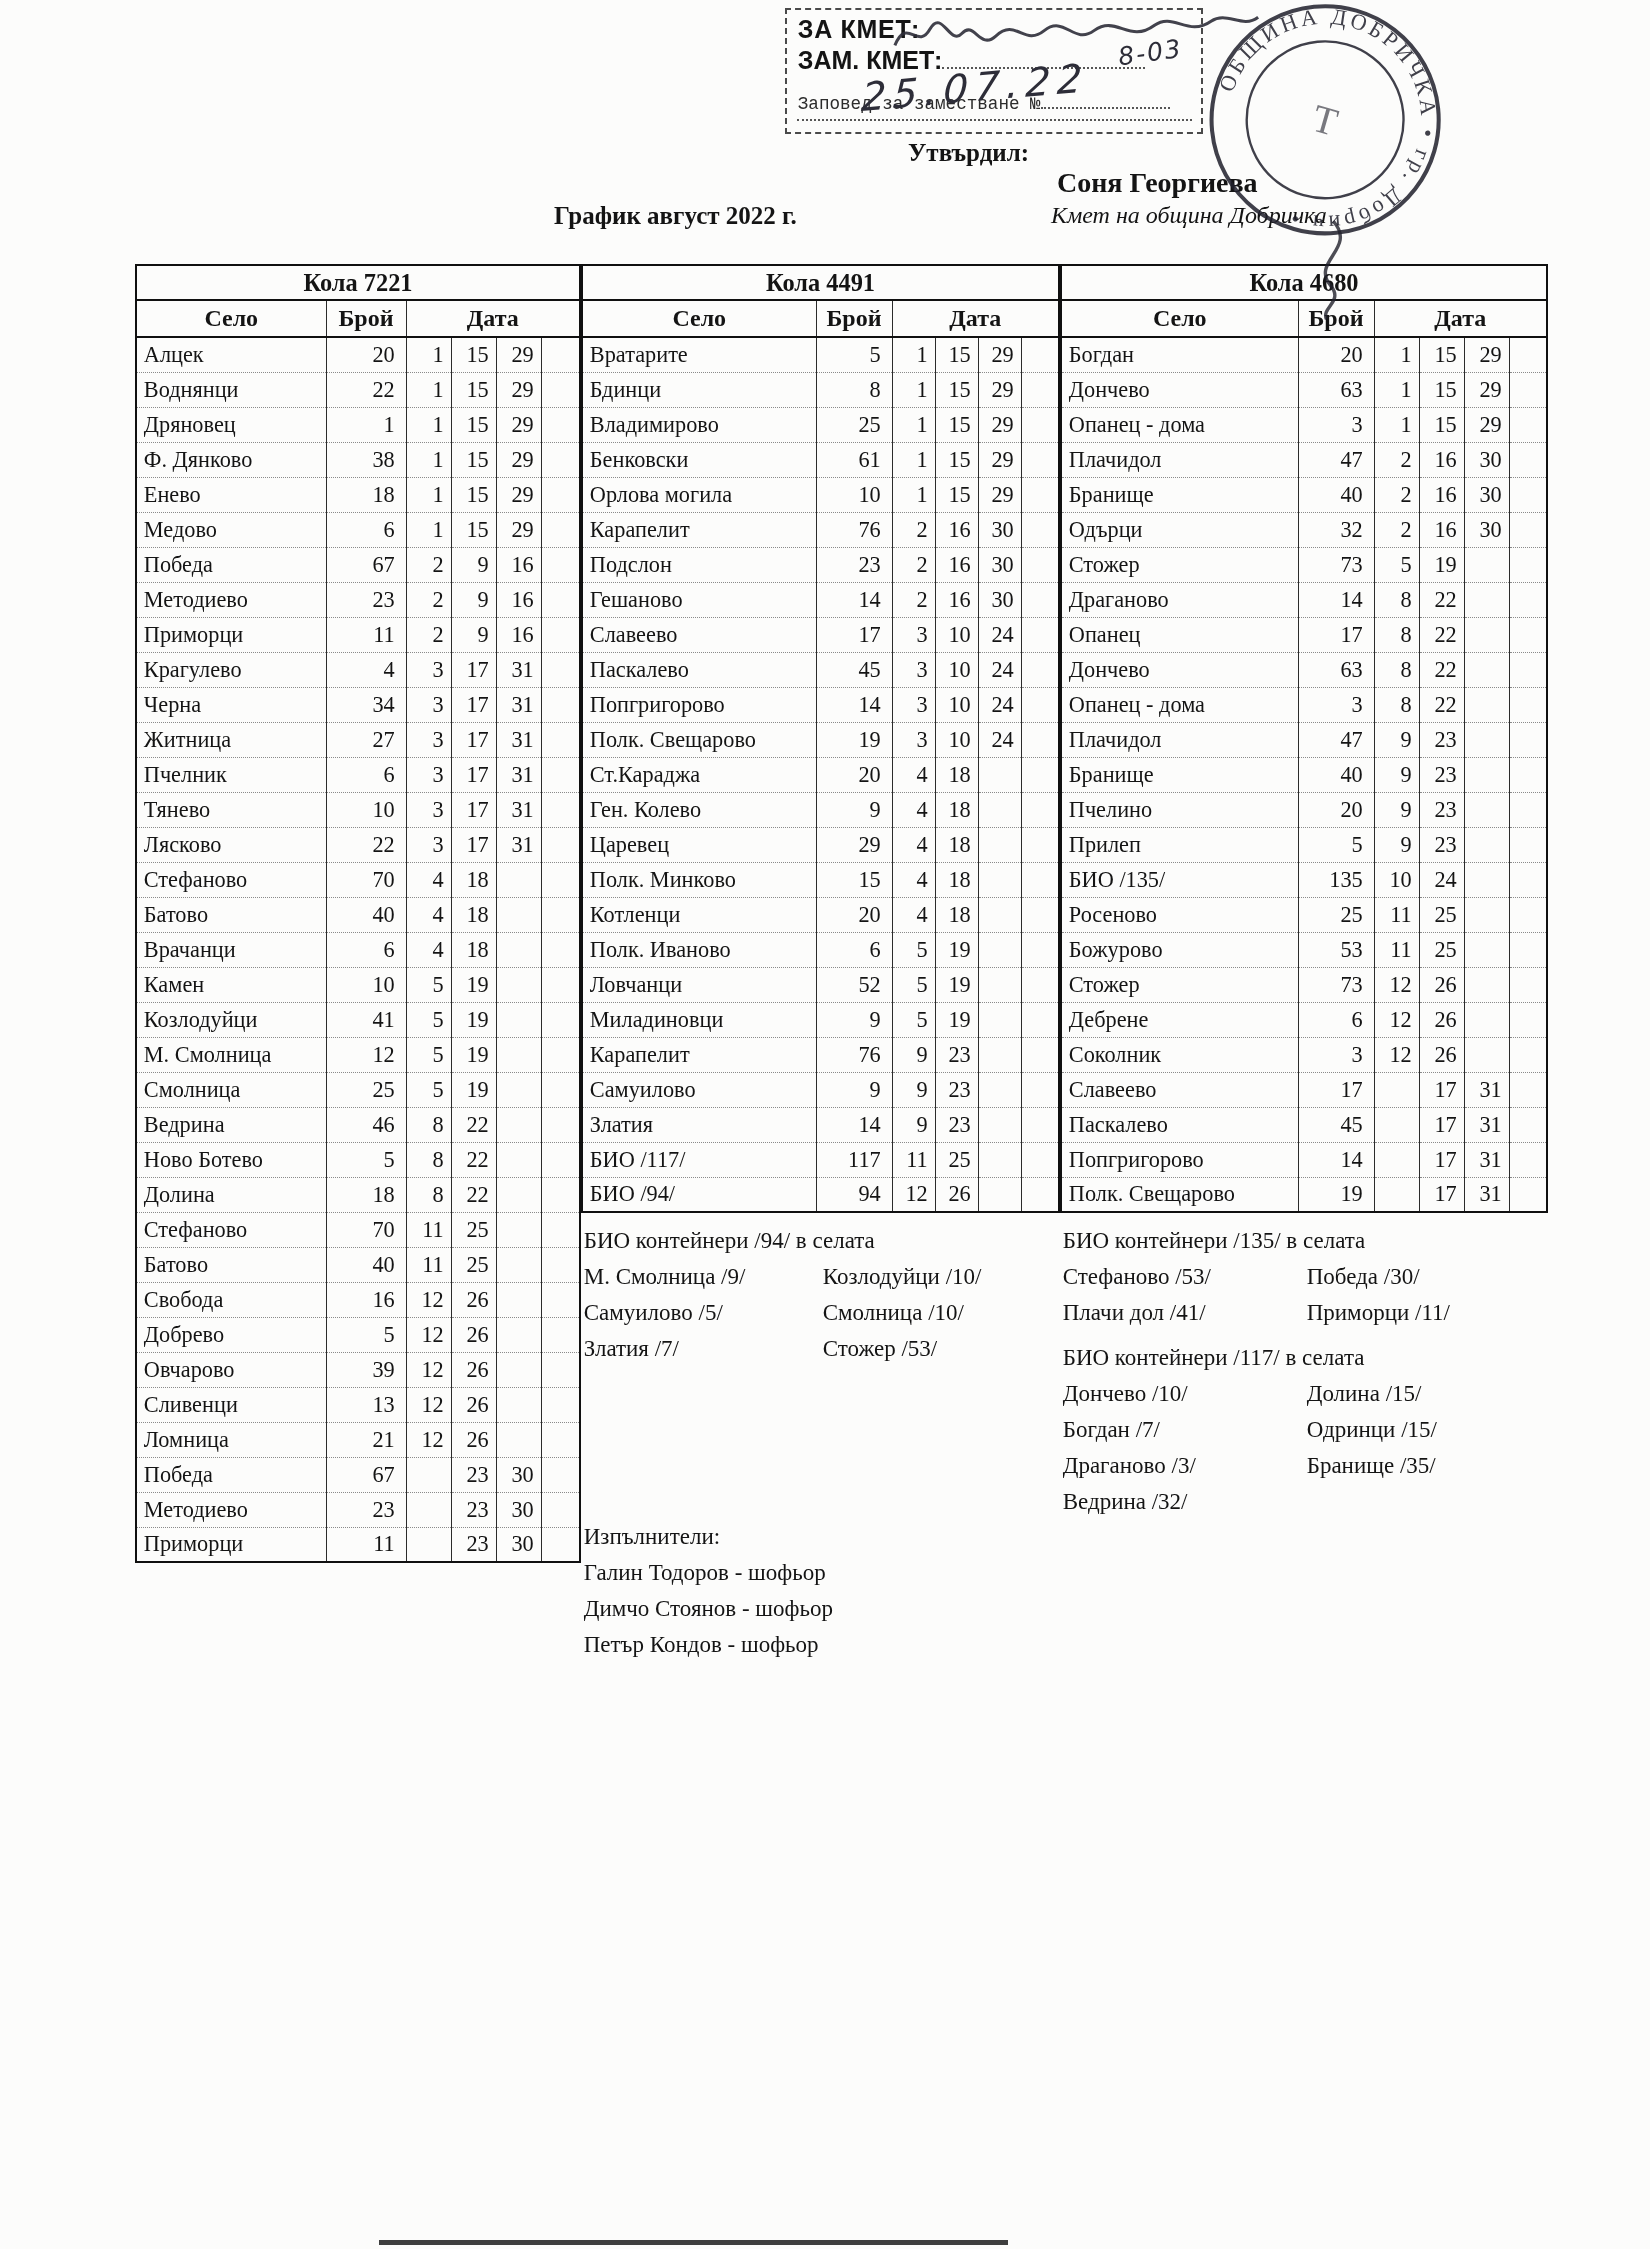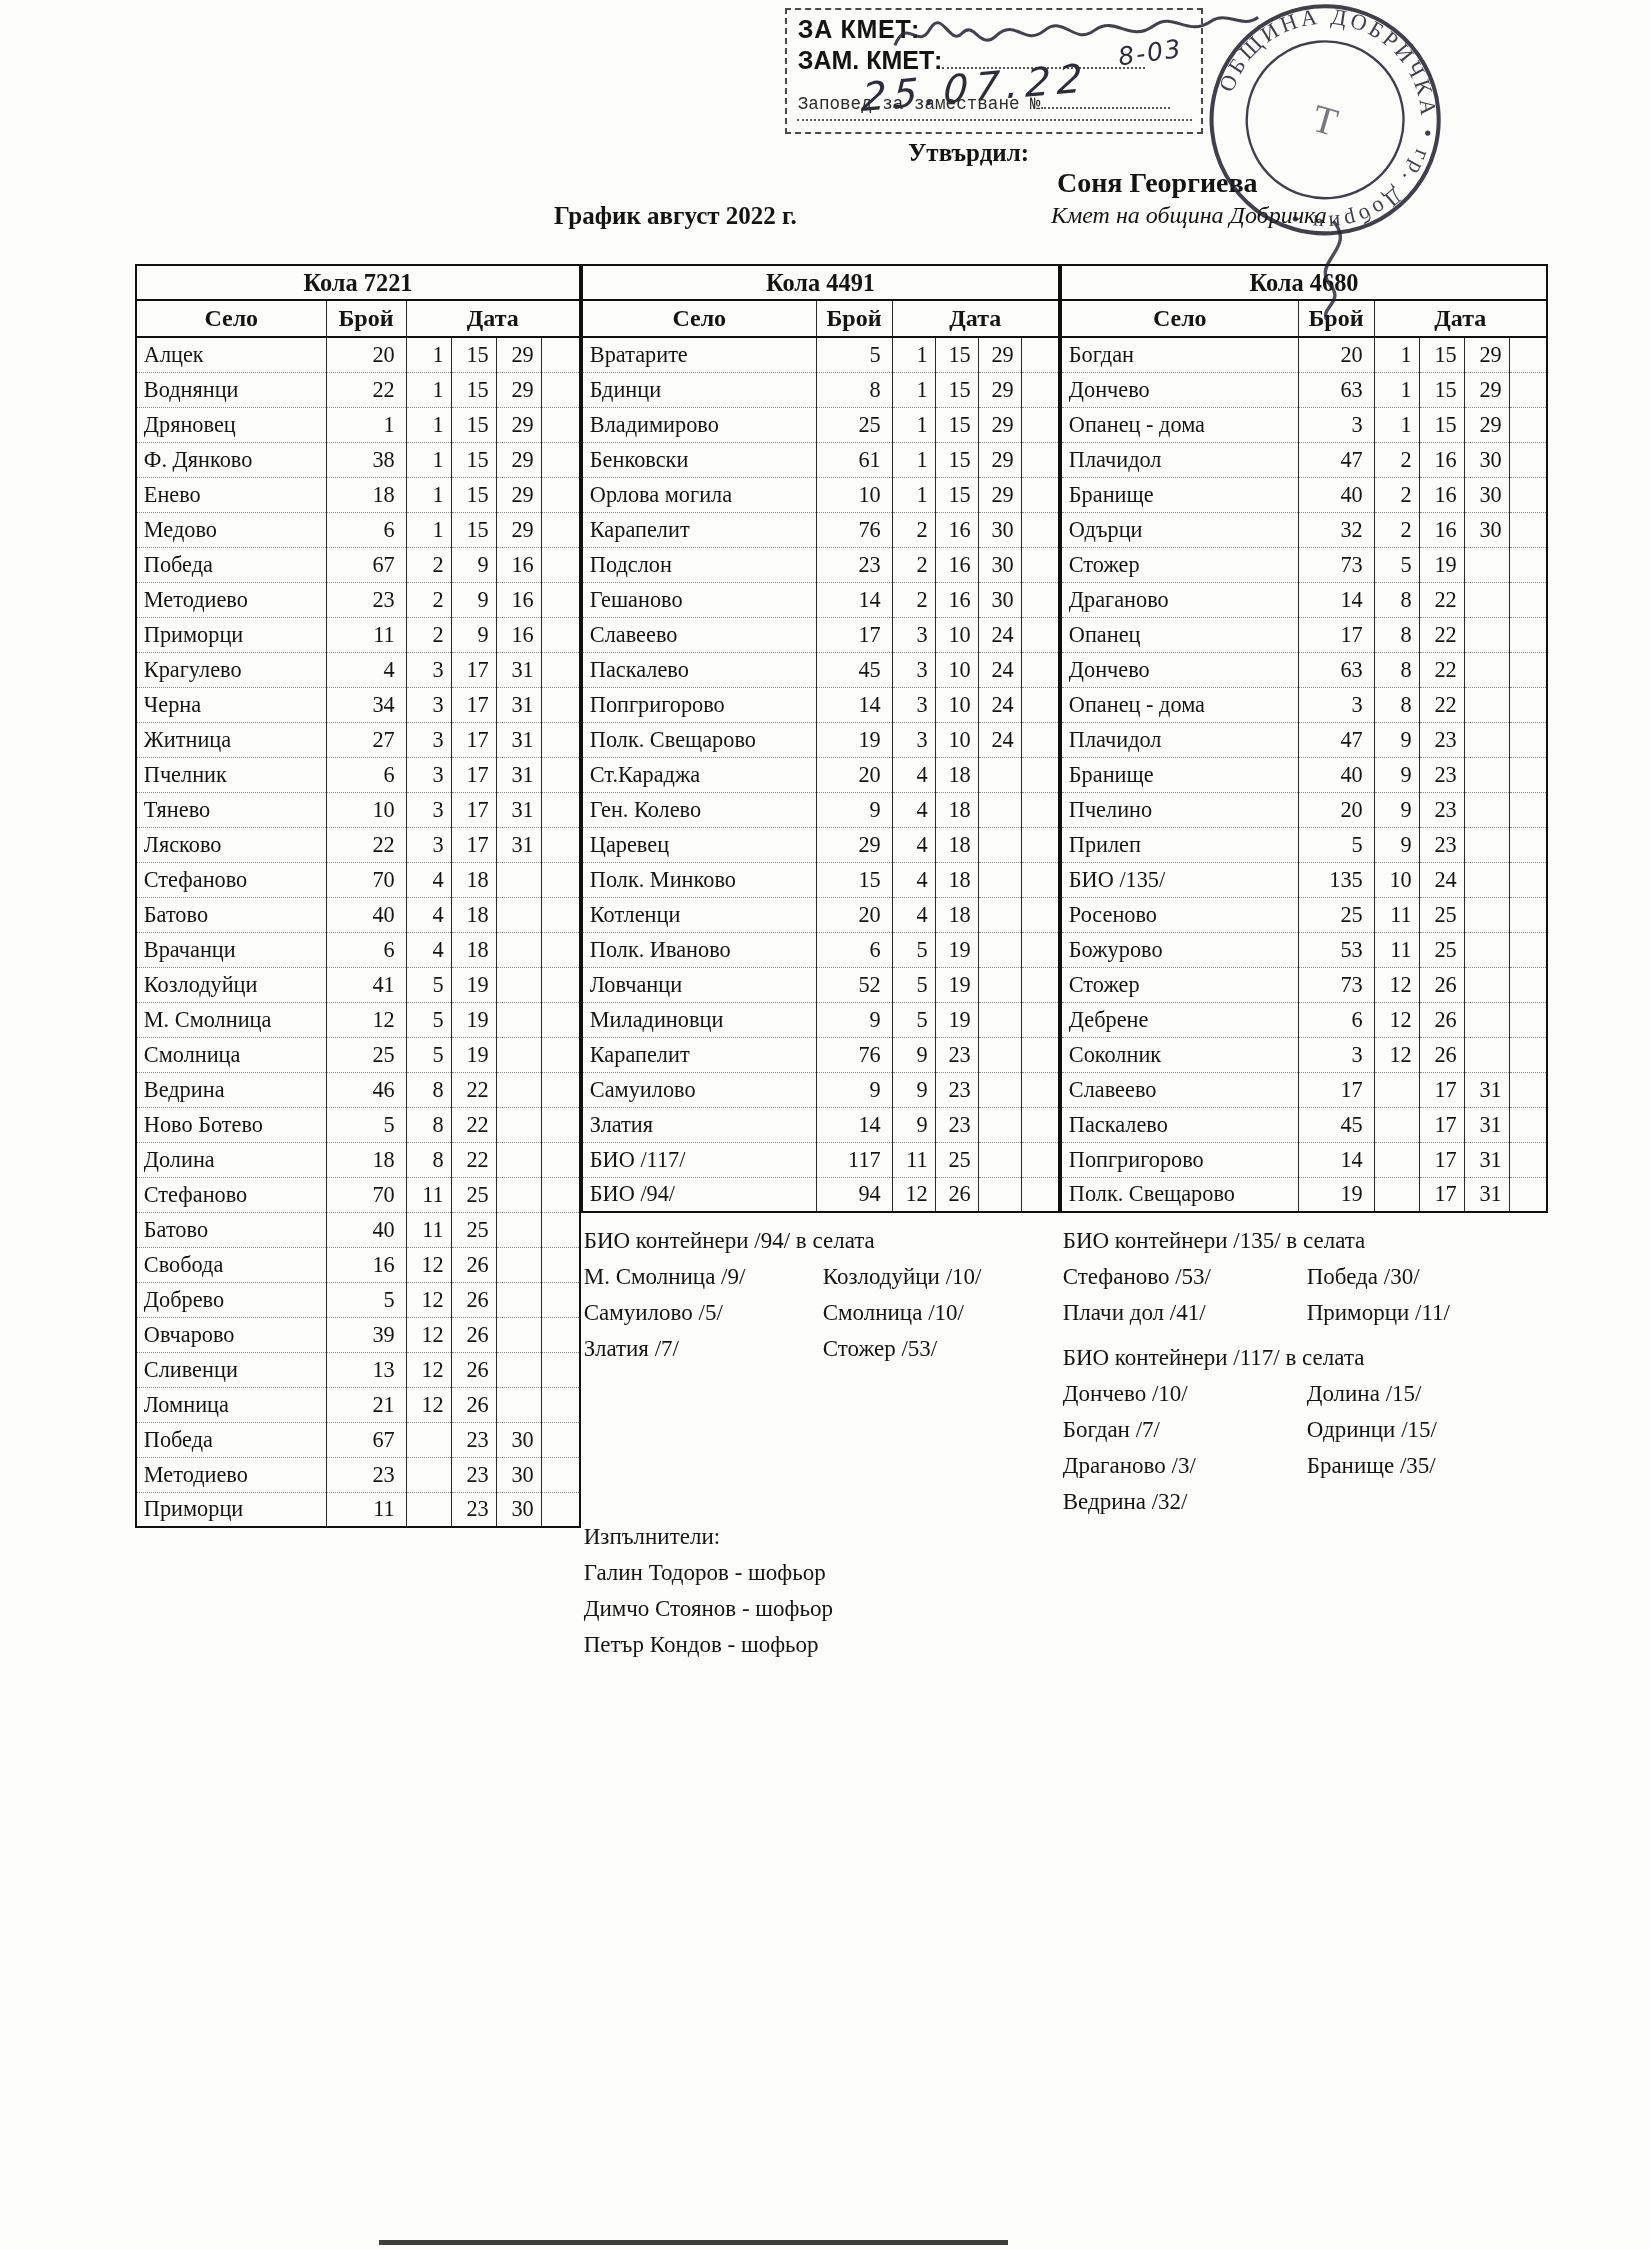--- a/index.html
+++ b/index.html
@@ -252,20 +252,28 @@
             </tr>
             <tr>
               <td class="c-selo">Врачанци</td>
               <td class="c-broy">6</td>
               <td class="c-date">4</td>
               <td class="c-date">18</td>
               <td class="c-date"></td>
               <td class="c-date"></td>
             </tr>
             <tr>
+              <td class="c-selo">Камен</td>
+              <td class="c-broy">10</td>
+              <td class="c-date">5</td>
+              <td class="c-date">19</td>
+              <td class="c-date"></td>
+              <td class="c-date"></td>
+            </tr>
+            <tr>
               <td class="c-selo">Козлодуйци</td>
               <td class="c-broy">41</td>
               <td class="c-date">5</td>
               <td class="c-date">19</td>
               <td class="c-date"></td>
               <td class="c-date"></td>
             </tr>
             <tr>
               <td class="c-selo">М. Смолница</td>
               <td class="c-broy">12</td>

